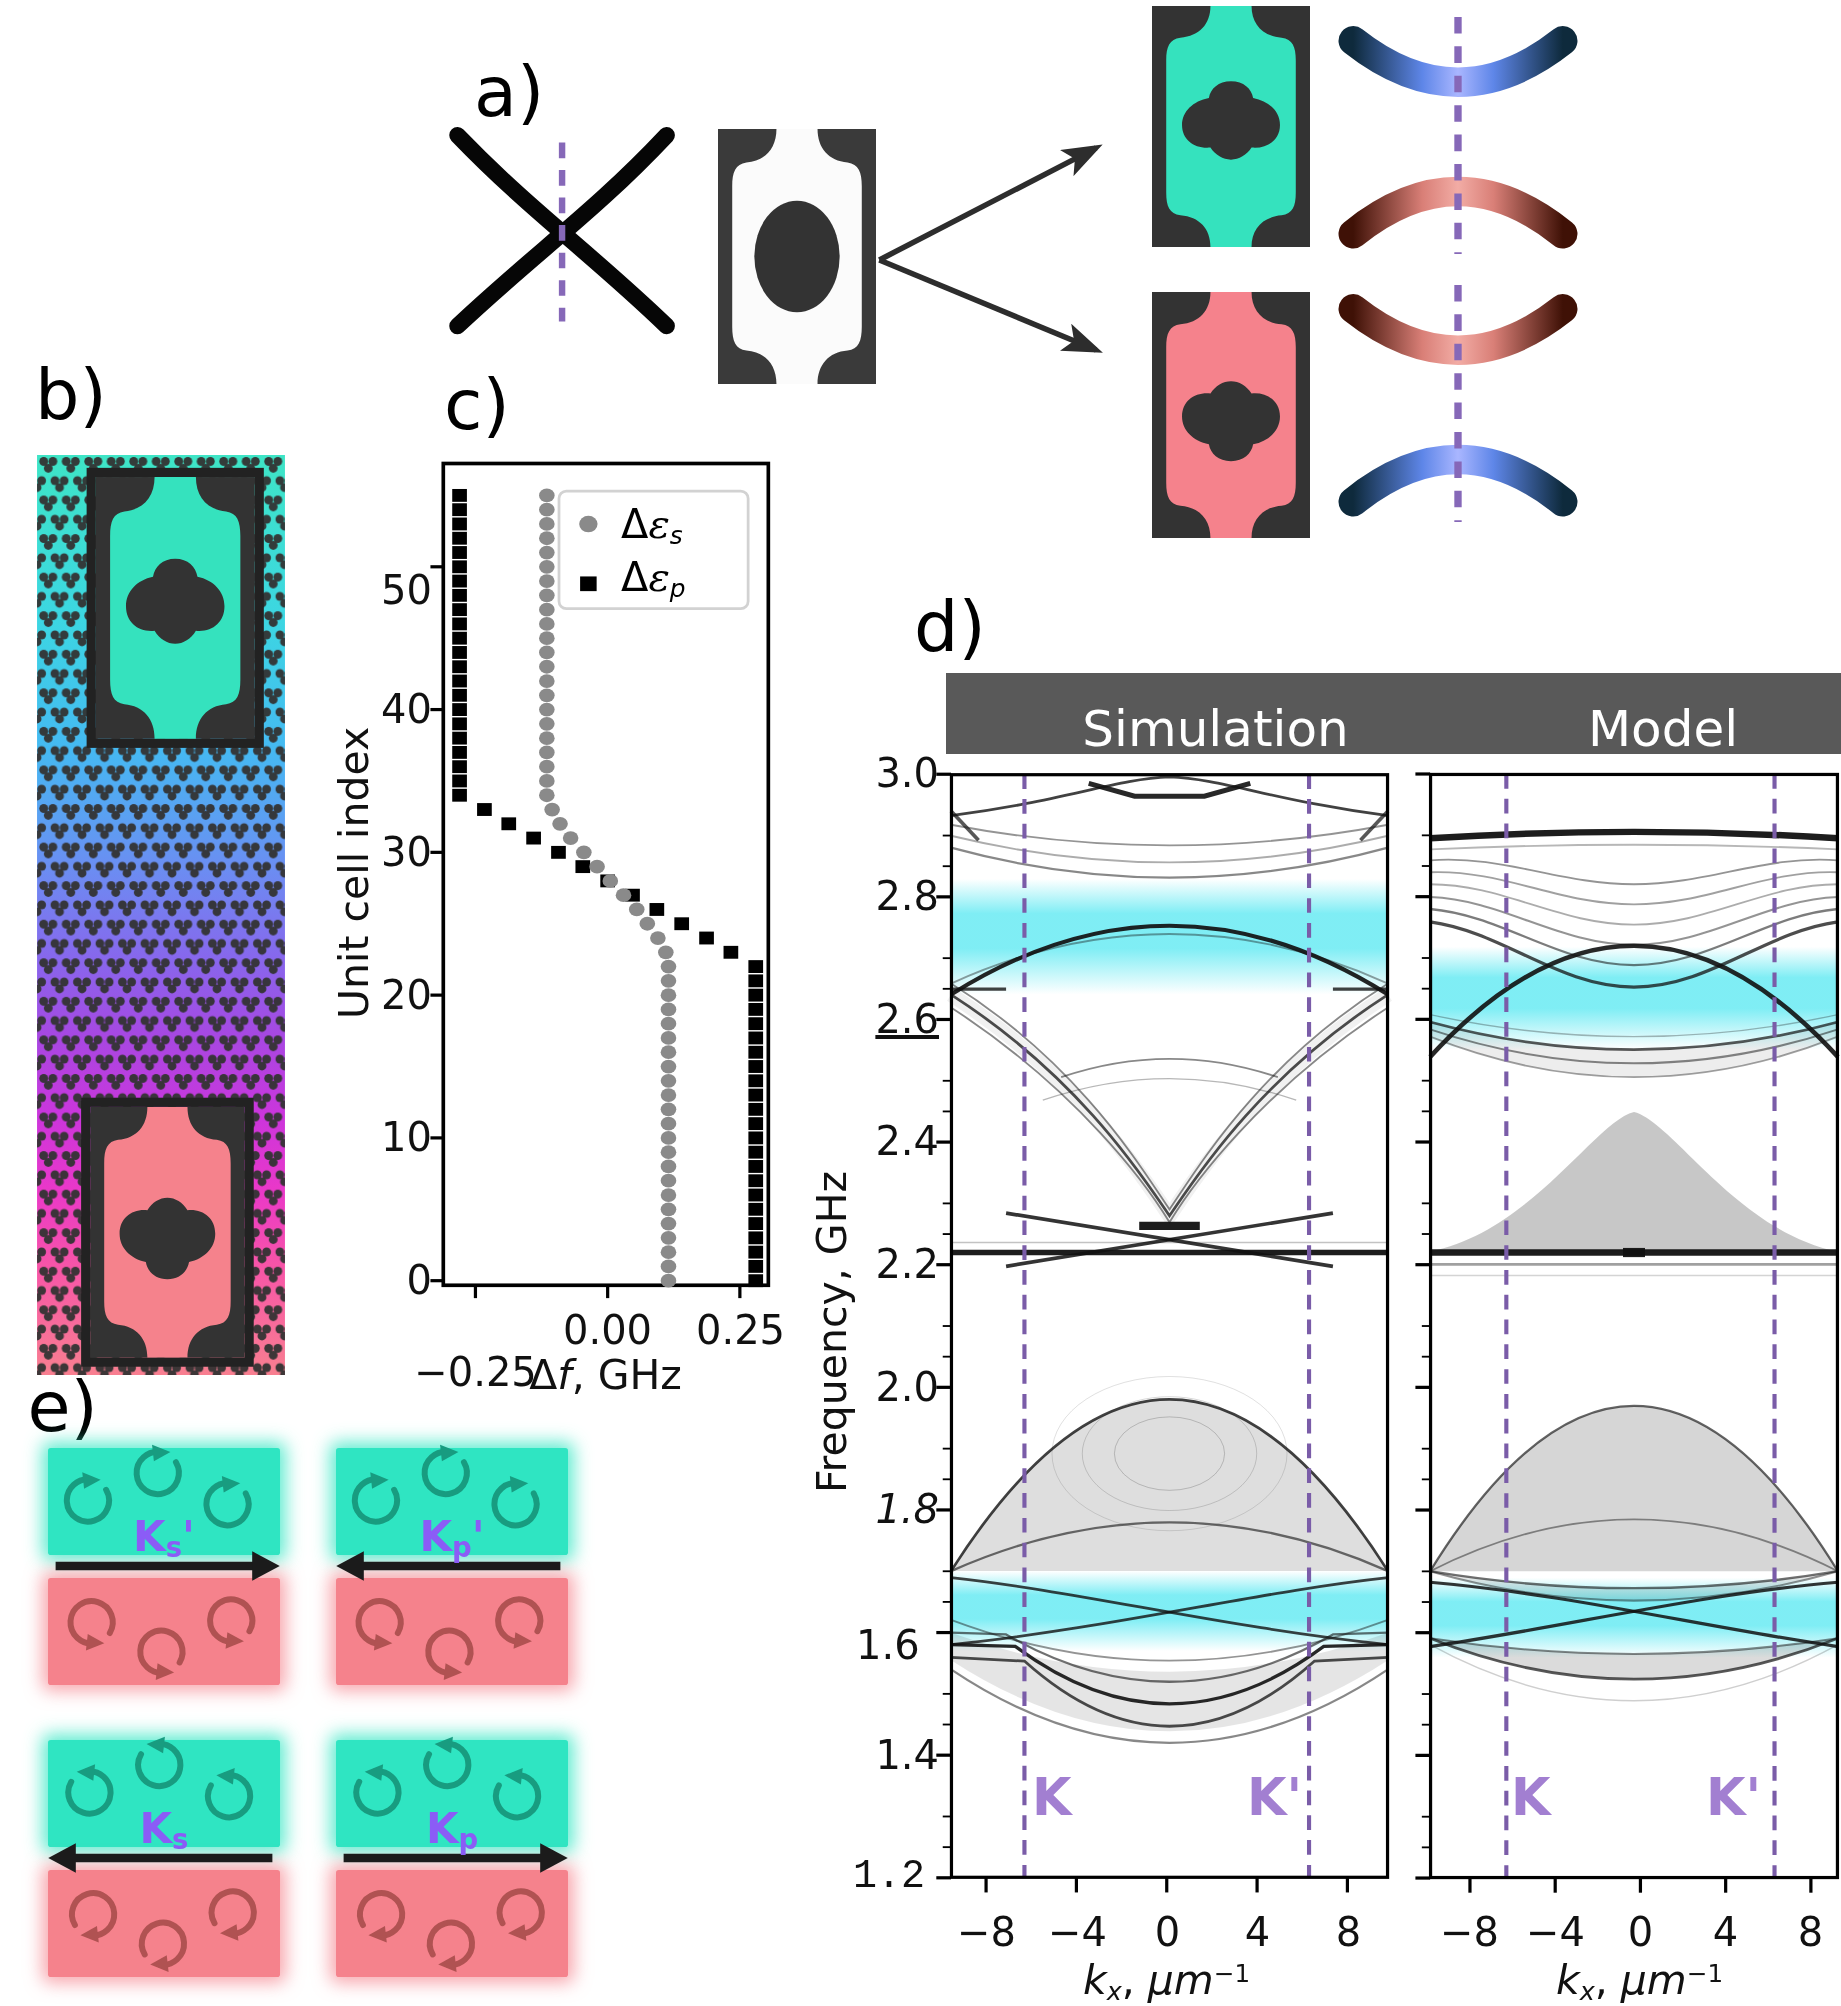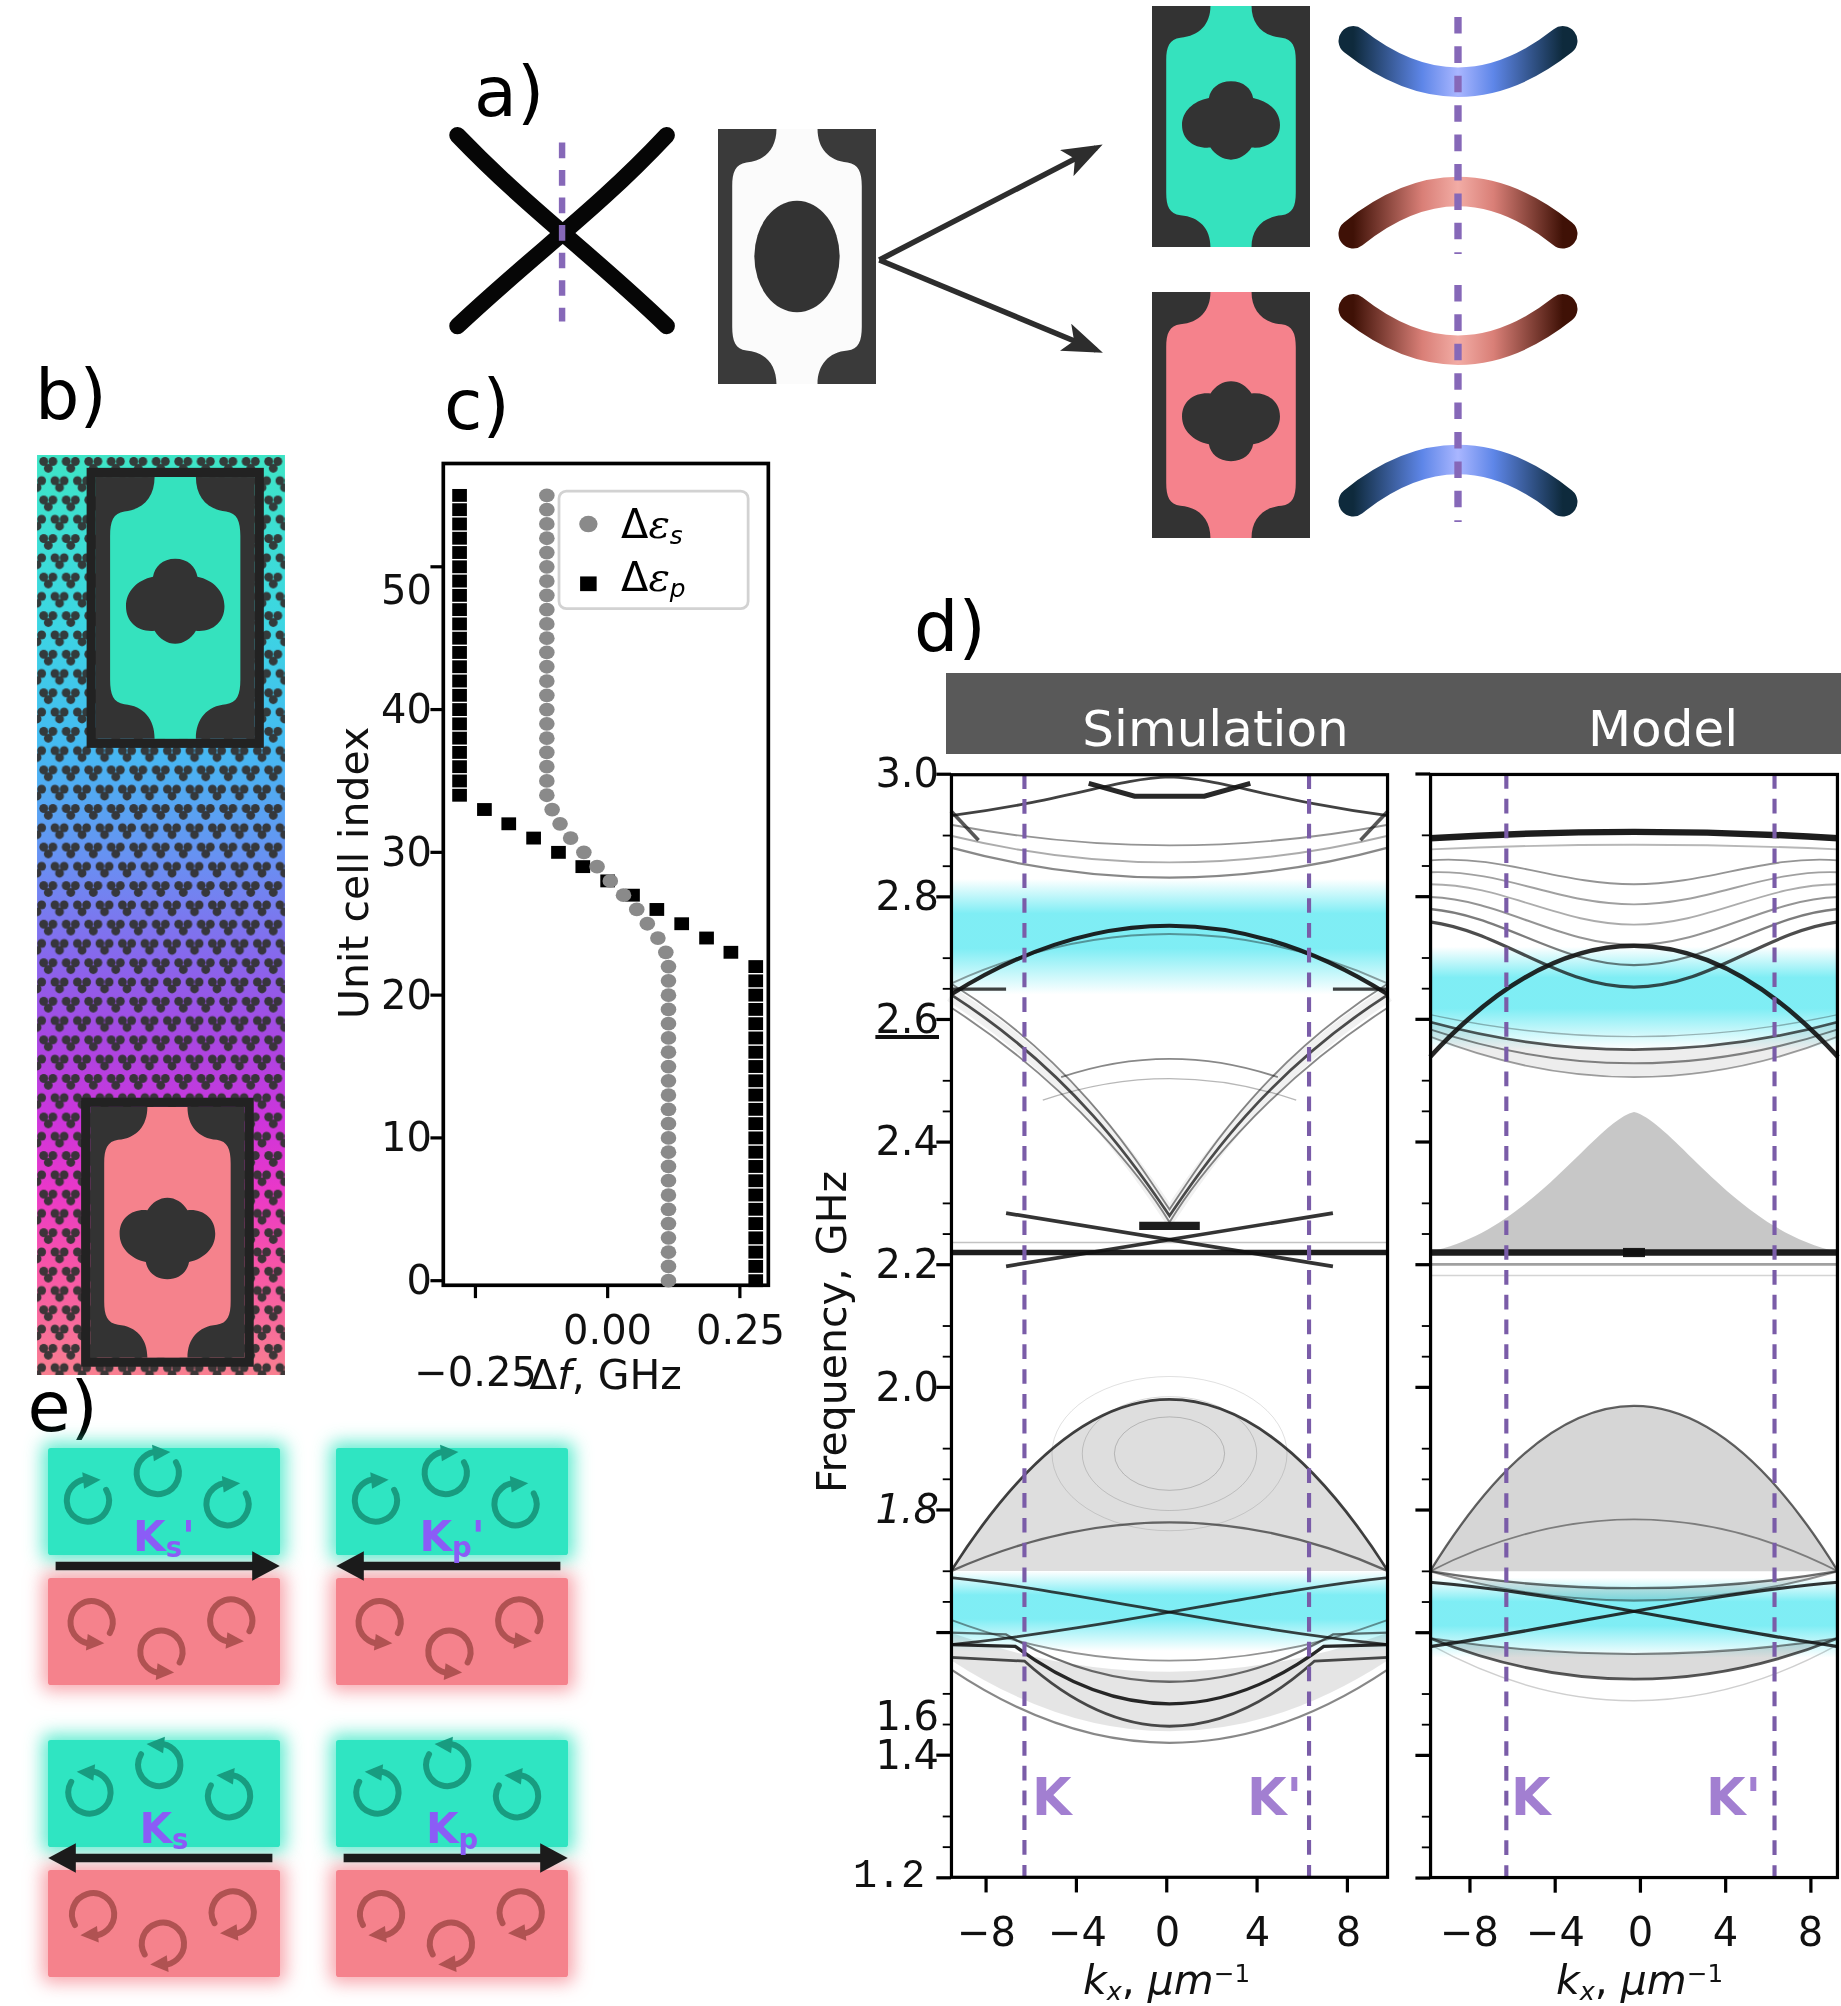--- a/index.html
+++ b/index.html
@@ -570,21 +570,21 @@
     <div class="ticklbl " style="left: 402px; top: 1348px; width: 147px; text-align: center;">−0.25</div>
     <div class="ticklbl " style="left: 534px; top: 1306px; width: 147px; text-align: center;">0.00</div>
     <div class="ticklbl " style="left: 667px; top: 1306px; width: 147px; text-align: center;">0.25</div>
     <div class="ticklbl " style="left: 856px; top: 749px; width: 83px; text-align: right;">3.0</div>
     <div class="ticklbl " style="left: 856px; top: 872px; width: 83px; text-align: right;">2.8</div>
     <div class="ticklbl " style="left: 856px; top: 995px; width: 83px; text-align: right; text-decoration: underline;">2.6</div>
     <div class="ticklbl " style="left: 856px; top: 1117px; width: 83px; text-align: right;">2.4</div>
     <div class="ticklbl " style="left: 856px; top: 1240px; width: 83px; text-align: right;">2.2</div>
     <div class="ticklbl " style="left: 856px; top: 1363px; width: 83px; text-align: right;">2.0</div>
     <div class="ticklbl " style="left: 856px; top: 1485px; width: 83px; text-align: right; font-style: italic;">1.8</div>
-    <div class="ticklbl " style="left: 856px; top: 1692px; width: 83px; text-align: right;">1.6</div>
+    <div class="ticklbl " style="left: 856px; top: 1621px; width: 83px; ">1.6</div>
     <div class="ticklbl " style="left: 856px; top: 1731px; width: 83px; text-align: right;">1.4</div>
     <div class="ticklbl " style="left: 842px; top: 1853px; width: 83px; text-align: right; font-family: Liberation Mono, monospace;">1.2</div>
     <div class="ticklbl " style="left: 922px; top: 1908px; width: 129px; text-align: center;">−8</div>
     <div class="ticklbl " style="left: 1405px; top: 1908px; width: 129px; text-align: center;">−8</div>
     <div class="ticklbl " style="left: 1013px; top: 1908px; width: 129px; text-align: center;">−4</div>
     <div class="ticklbl " style="left: 1491px; top: 1908px; width: 129px; text-align: center;">−4</div>
     <div class="ticklbl " style="left: 1103px; top: 1908px; width: 129px; text-align: center;">0</div>
     <div class="ticklbl " style="left: 1576px; top: 1908px; width: 129px; text-align: center;">0</div>
     <div class="ticklbl " style="left: 1193px; top: 1908px; width: 129px; text-align: center;">4</div>
     <div class="ticklbl " style="left: 1661px; top: 1908px; width: 129px; text-align: center;">4</div>

